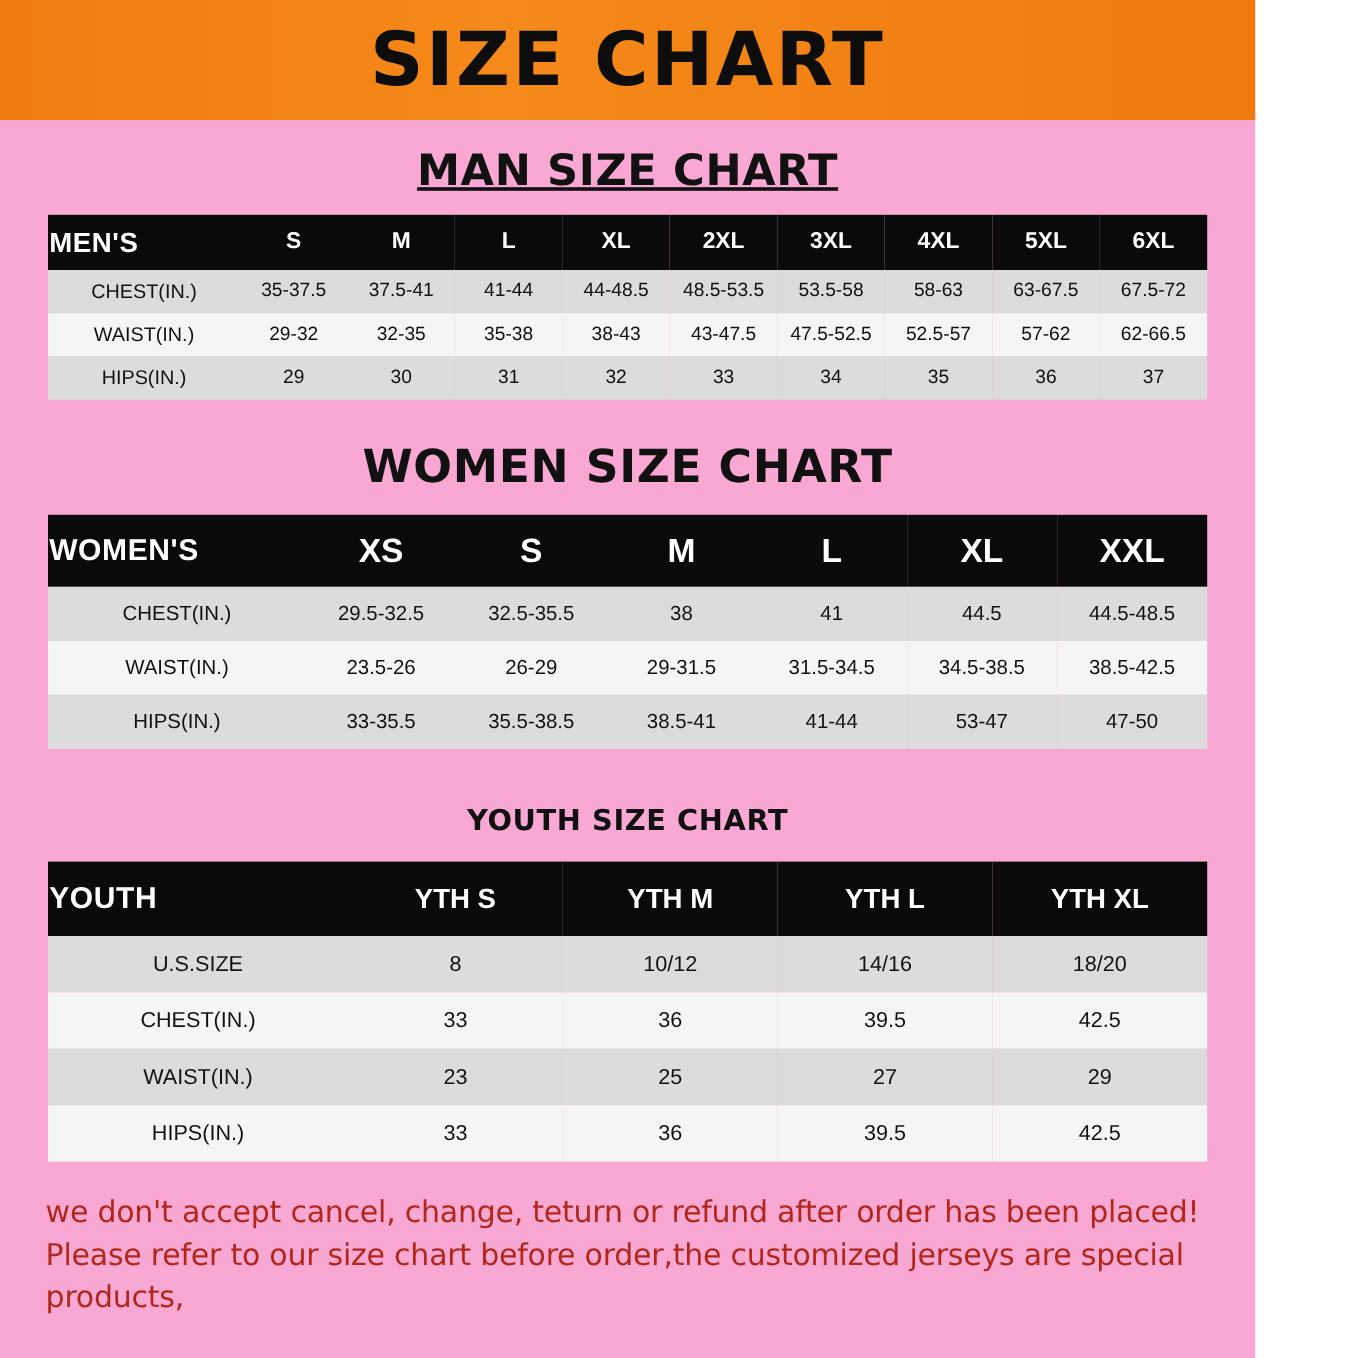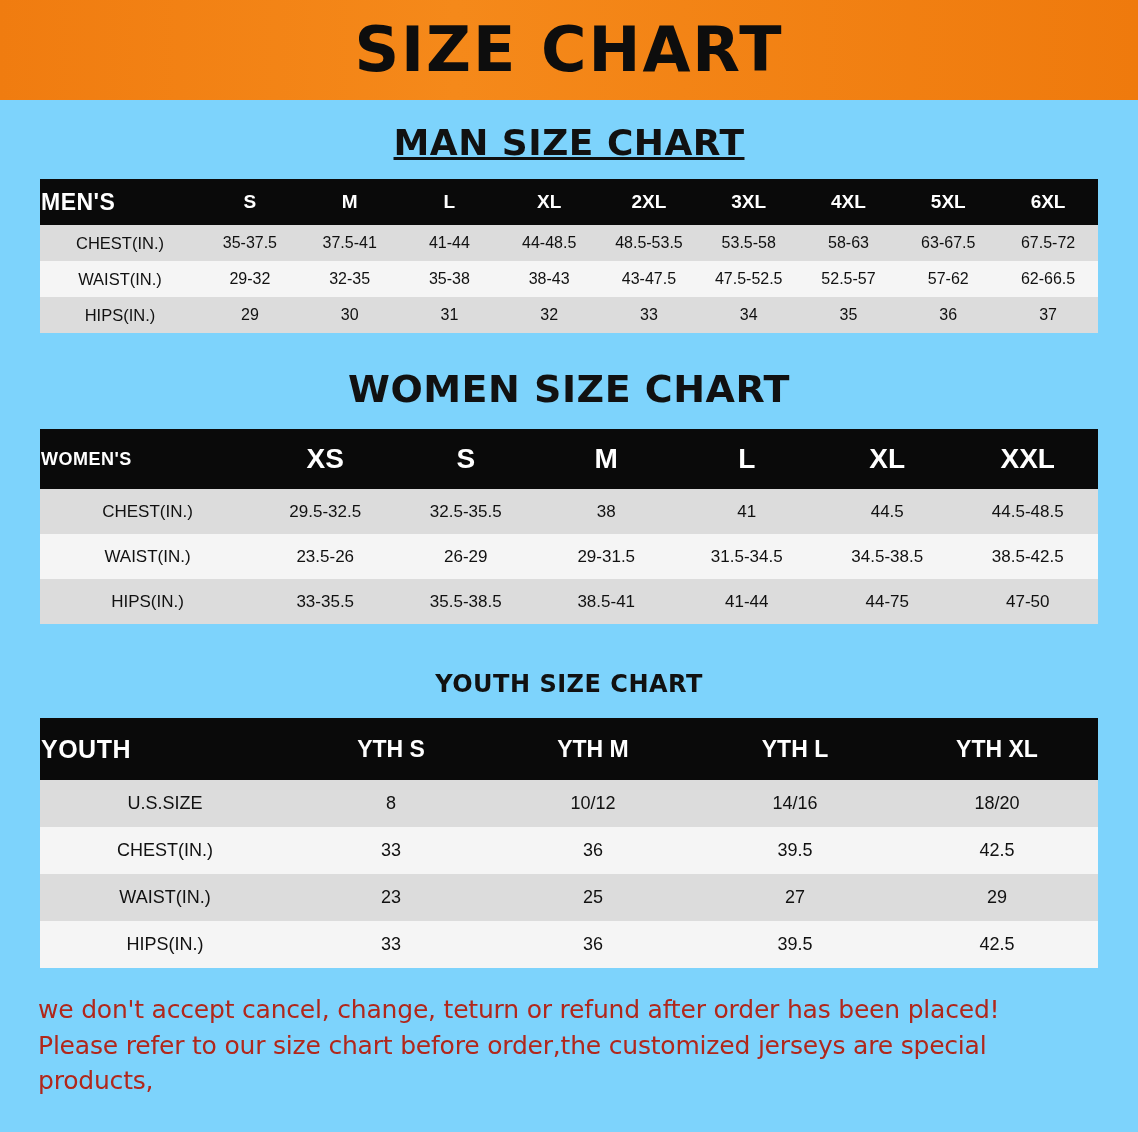--- a/index.html
+++ b/index.html
@@ -8,24 +8,24 @@
     background: #ffffff;
   }
   body {
     width: 1138px;
     height: 1132px;
     font-family: "Liberation Sans", sans-serif;
     color: #111;
     overflow: hidden;
   }
   .page {
-    width: 1138px;
+    width: 1046px;
     height: 1132px;
     position: relative;
-    background: #7dd3fc;
+    background: #f9a8d4;
     box-sizing: border-box;
   }
 
   
   .banner {
     height: 100px;
     background: linear-gradient(90deg, #f07c10 0%, #f5891a 40%, #ef7a0d 100%);
     display: flex;
     align-items: center;
     justify-content: center;
@@ -86,21 +86,21 @@
 
   
   .men thead th { font-size: 19px; height: 44px; }
   .men thead th.rowlabel { font-size: 23px; letter-spacing: .5px;}
   .men tbody td { font-size: 16px; height: 34px; }
   .men tbody td.rowlabel { font-size: 16.5px; }
   .men col.c0 { width: 160px; }
 
   
   .women thead th { font-size: 28px; height: 58px; }
-  .women thead th.rowlabel { font-size: 18px; letter-spacing: .5px;}
+  .women thead th.rowlabel { font-size: 25px; letter-spacing: .5px;}
   .women tbody td { font-size: 17px; height: 43px; }
   .women tbody td.rowlabel { font-size: 17px; }
   .women col.c0 { width: 215px; }
 
   
   .youth thead th { font-size: 23px; height: 60px; }
   .youth thead th.rowlabel { font-size: 25px; letter-spacing: .5px;}
   .youth tbody td { font-size: 18px; height: 45px; }
   .youth tbody td.rowlabel { font-size: 18px; }
   .youth col.c0 { width: 250px; }
@@ -224,21 +224,21 @@
             <td>31.5-34.5</td>
             <td>34.5-38.5</td>
             <td>38.5-42.5</td>
           </tr>
           <tr>
             <td class="rowlabel">HIPS(IN.)</td>
             <td>33-35.5</td>
             <td>35.5-38.5</td>
             <td>38.5-41</td>
             <td>41-44</td>
-            <td>44-75</td>
+            <td>53-47</td>
             <td>47-50</td>
           </tr>
         </tbody>
     </table>
   </div>
 
   <div class="section-title youth">YOUTH SIZE CHART</div>
   <div class="tbl-wrap">
     <table class="size youth" id="youth-table">
       <colgroup>

